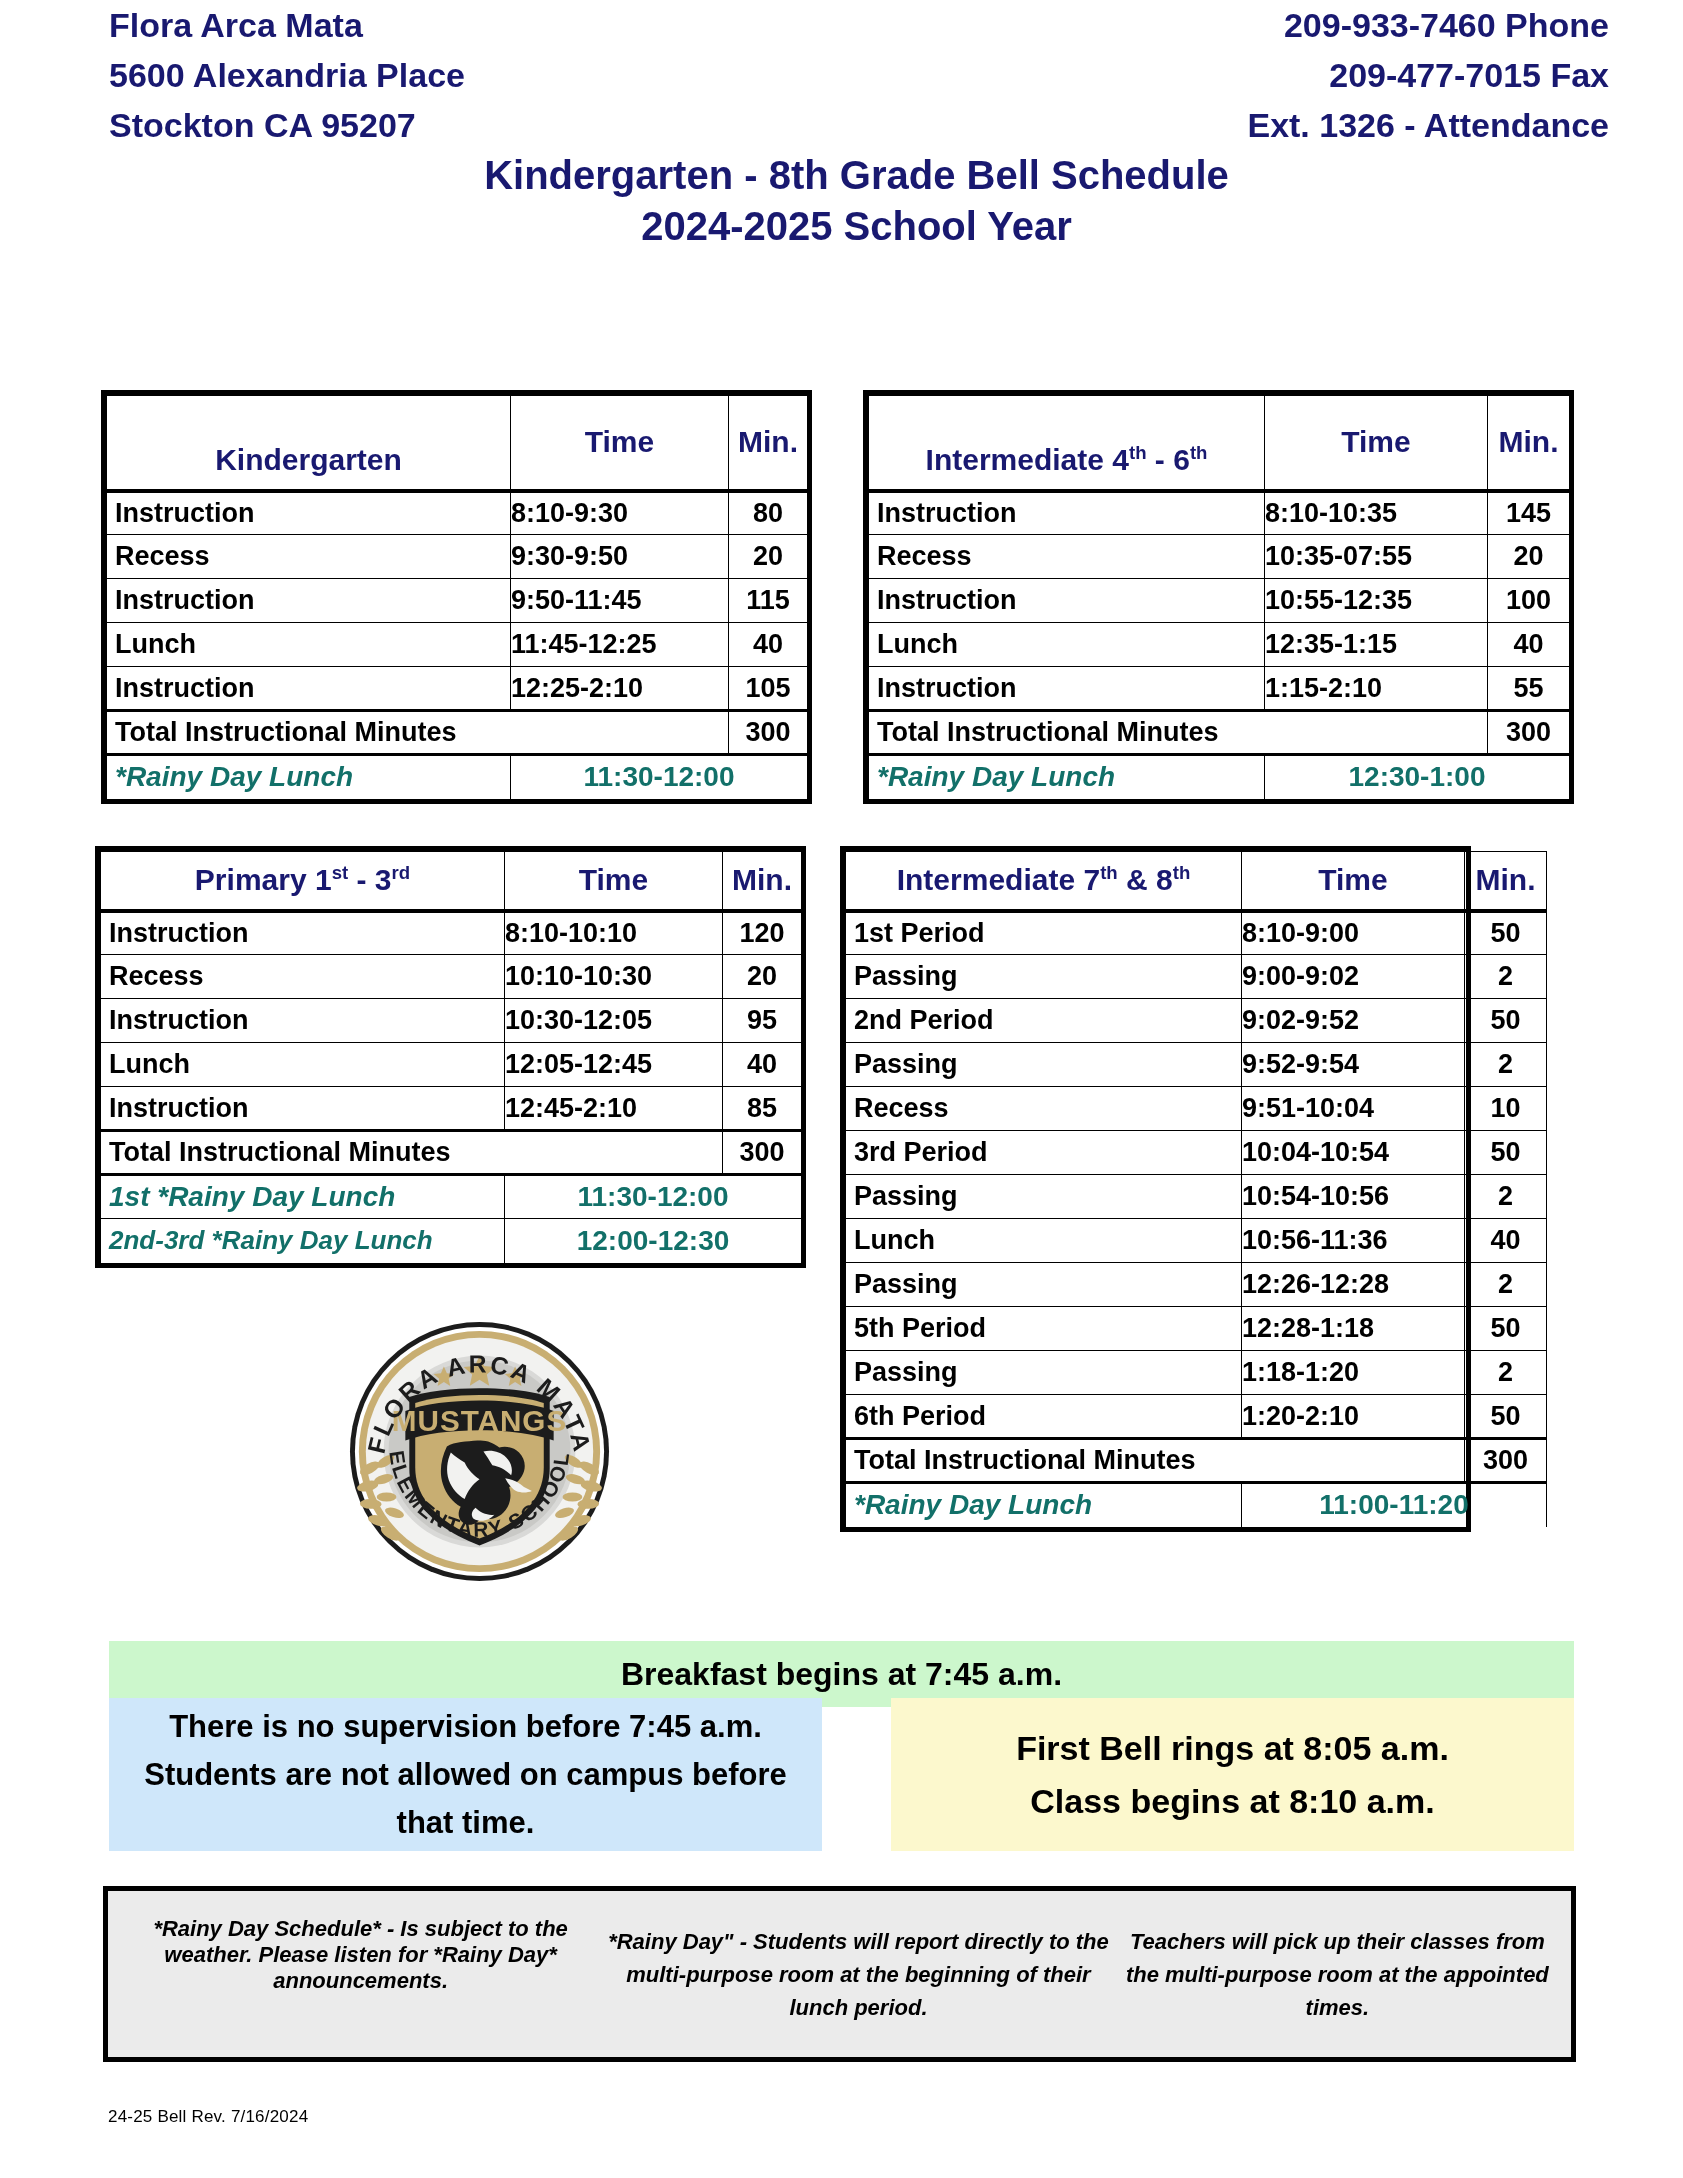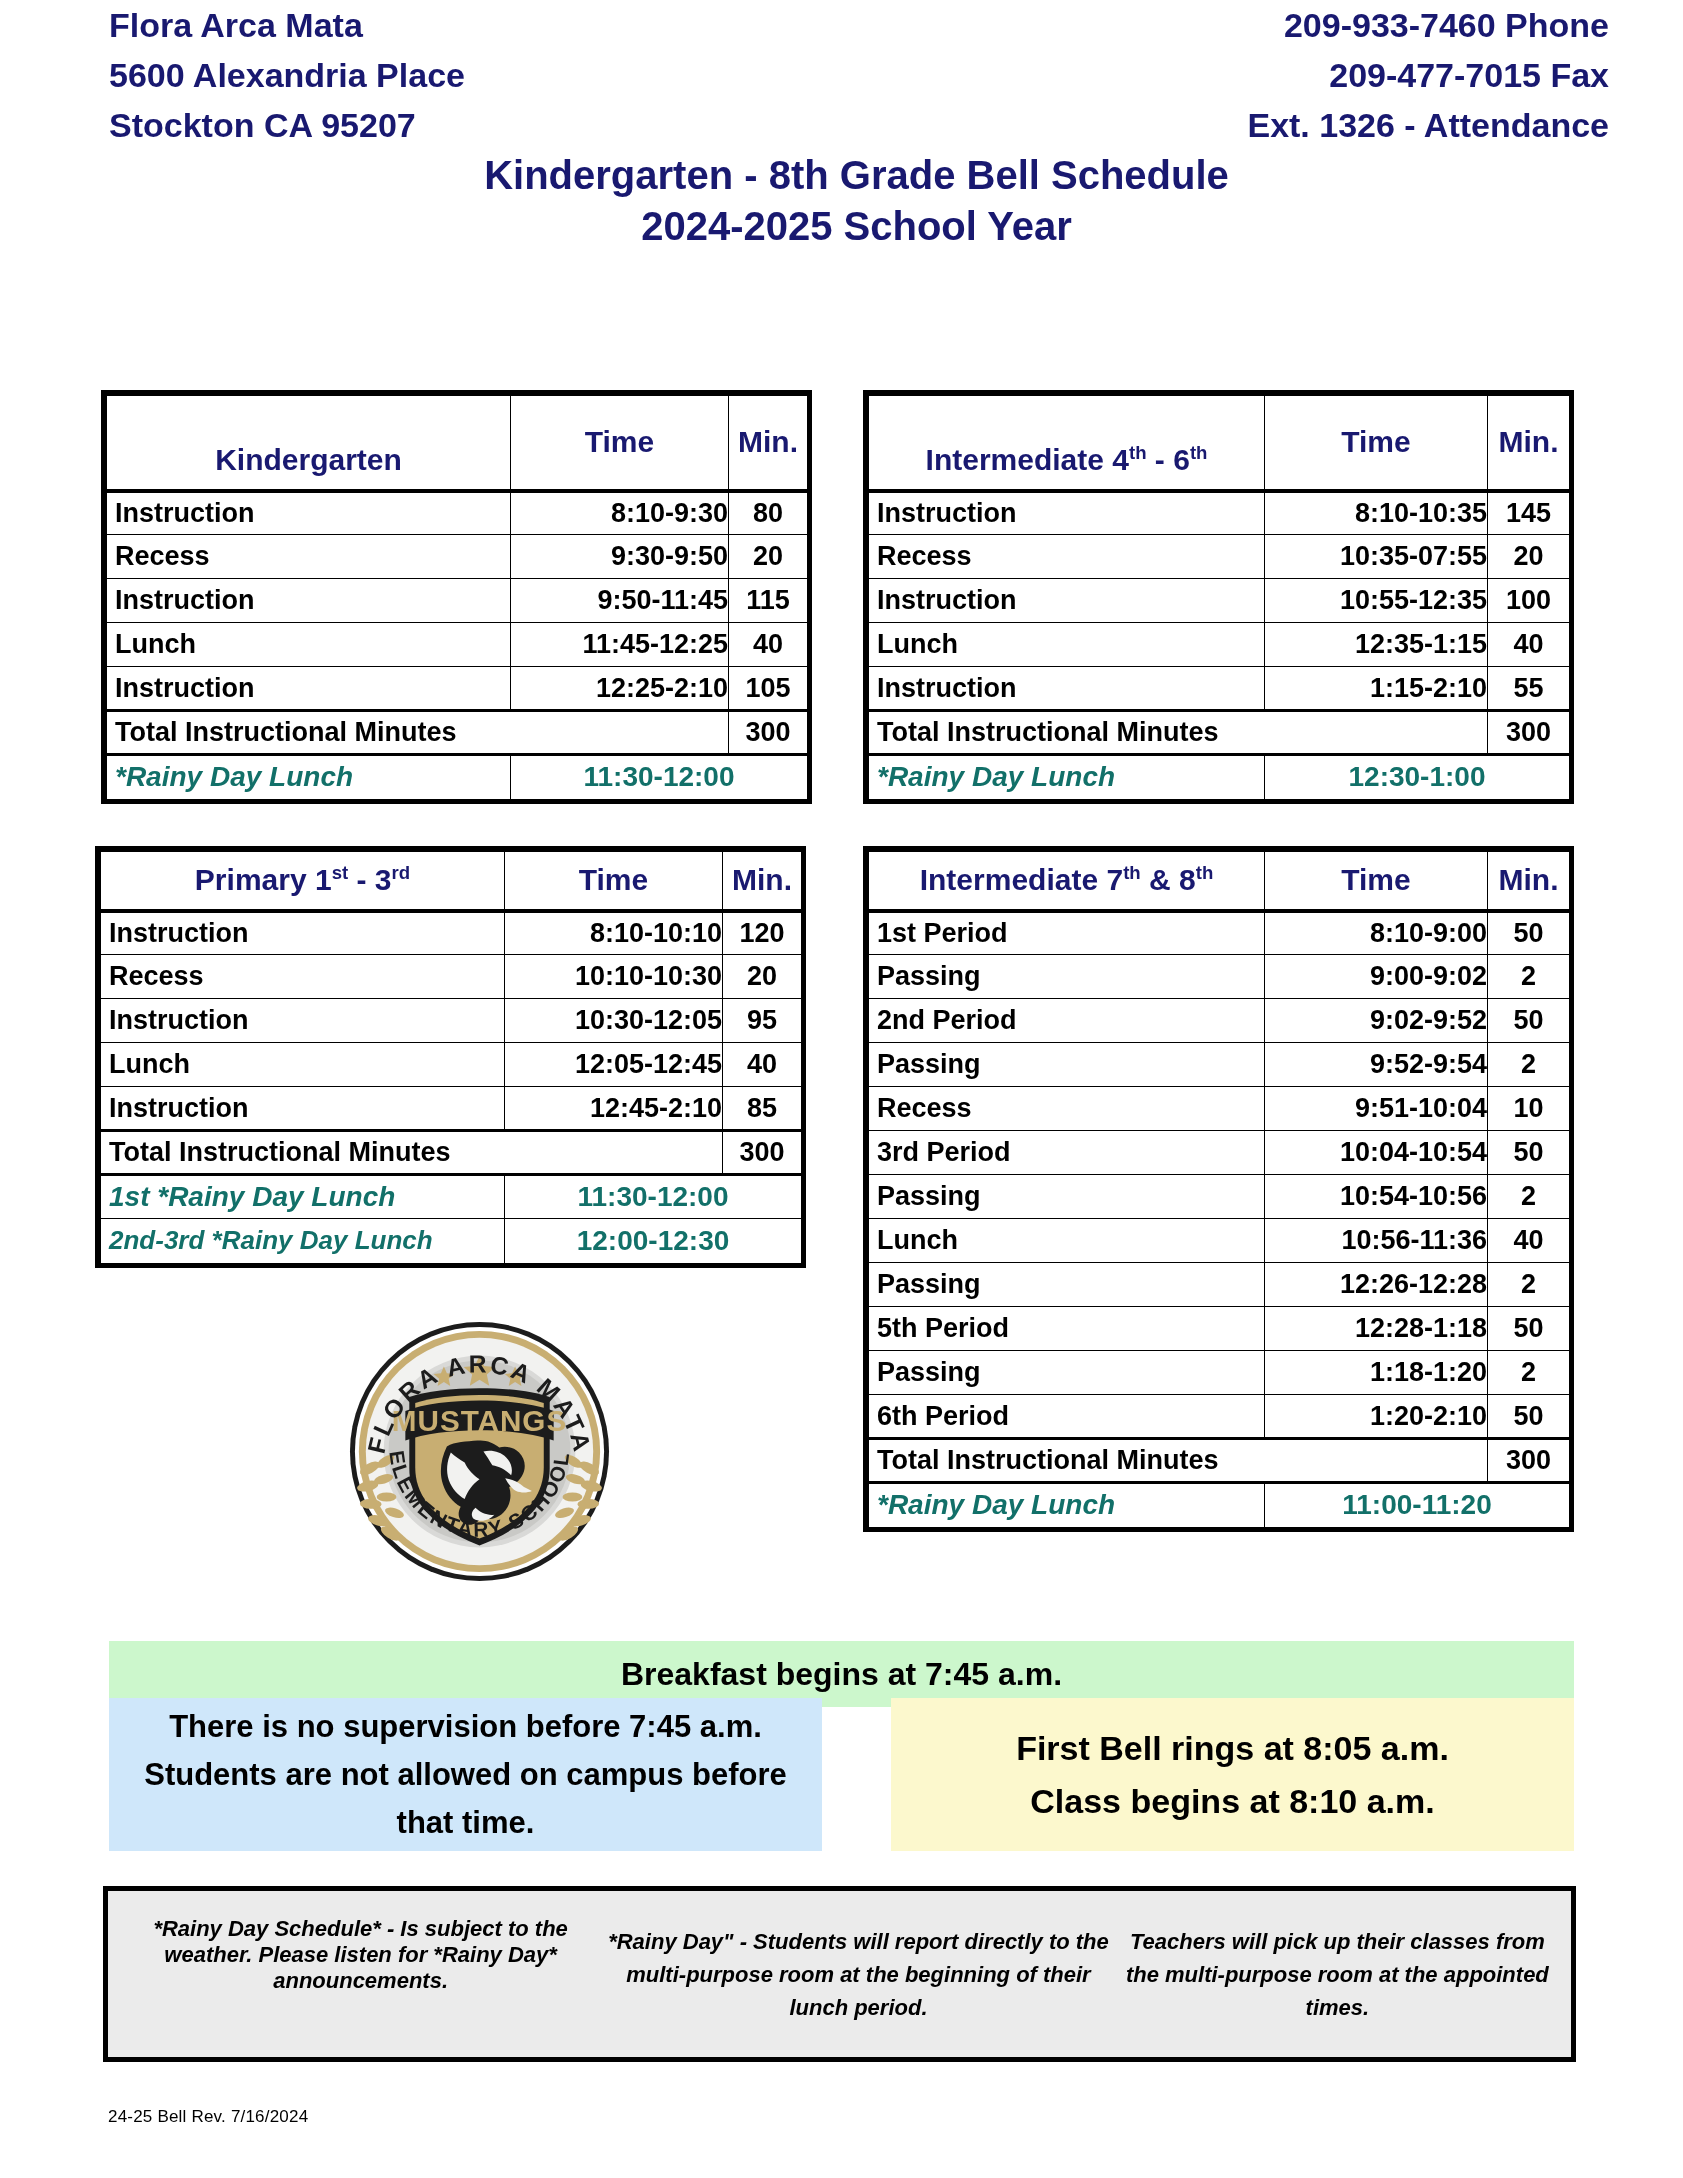--- a/index.html
+++ b/index.html
@@ -73,21 +73,21 @@
   }
   table.sched tr.hdr-row th {
     color: #191970;
     font-size: 30px;
     text-align: center;
     height: 95px;
     border-bottom: 4px solid #000;
   }
   table.sched tr.hdr-row th.col-label { vertical-align: bottom; padding-bottom: 12px; }
   table.sched td.c-label { text-align: left; padding-left: 8px; }
-  table.sched td.c-time  { text-align: right; padding-left: 29px; }
+  table.sched td.c-time  { text-align: left; }
   table.sched td.c-min   { text-align: center; }
 
   tr.total-row td { border-top: 3px solid #000; border-bottom: 3px solid #000; }
   tr.total-row td.c-label-span { text-align: left; padding-left: 8px; }
 
   tr.rainy-row td {
     color: #127069;
     font-style: italic;
     font-weight: bold;
     font-size: 28px;
@@ -336,21 +336,21 @@
           <td class="c-time-span" colspan="2">11:30-12:00</td>
         </tr>
         <tr class="rainy-row last">
           <td class="c-label" style="font-size:26px;">2nd-3rd *Rainy Day Lunch</td>
           <td class="c-time-span" colspan="2">12:00-12:30</td>
         </tr>
       </tbody>
     </table>
   </div>
 
-  <div class="tbl-wrap" style="left:863px; top:846px; width:711px;">
+  <div class="tbl-wrap" style="left:840px; top:846px; width:631px;">
     <table class="sched">
       <colgroup>
           <col style="width:396px">
           <col style="width:223px">
           <col style="width:82px">
         </colgroup>
       <tbody>
         <tr class="hdr-row">
           <th class="col-label" style="height:59px;"><span>Intermediate 7</span><sup>th</sup><span> &amp; 8</span><sup>th</sup></th>
           <th style="height:59px;">Time</th>

